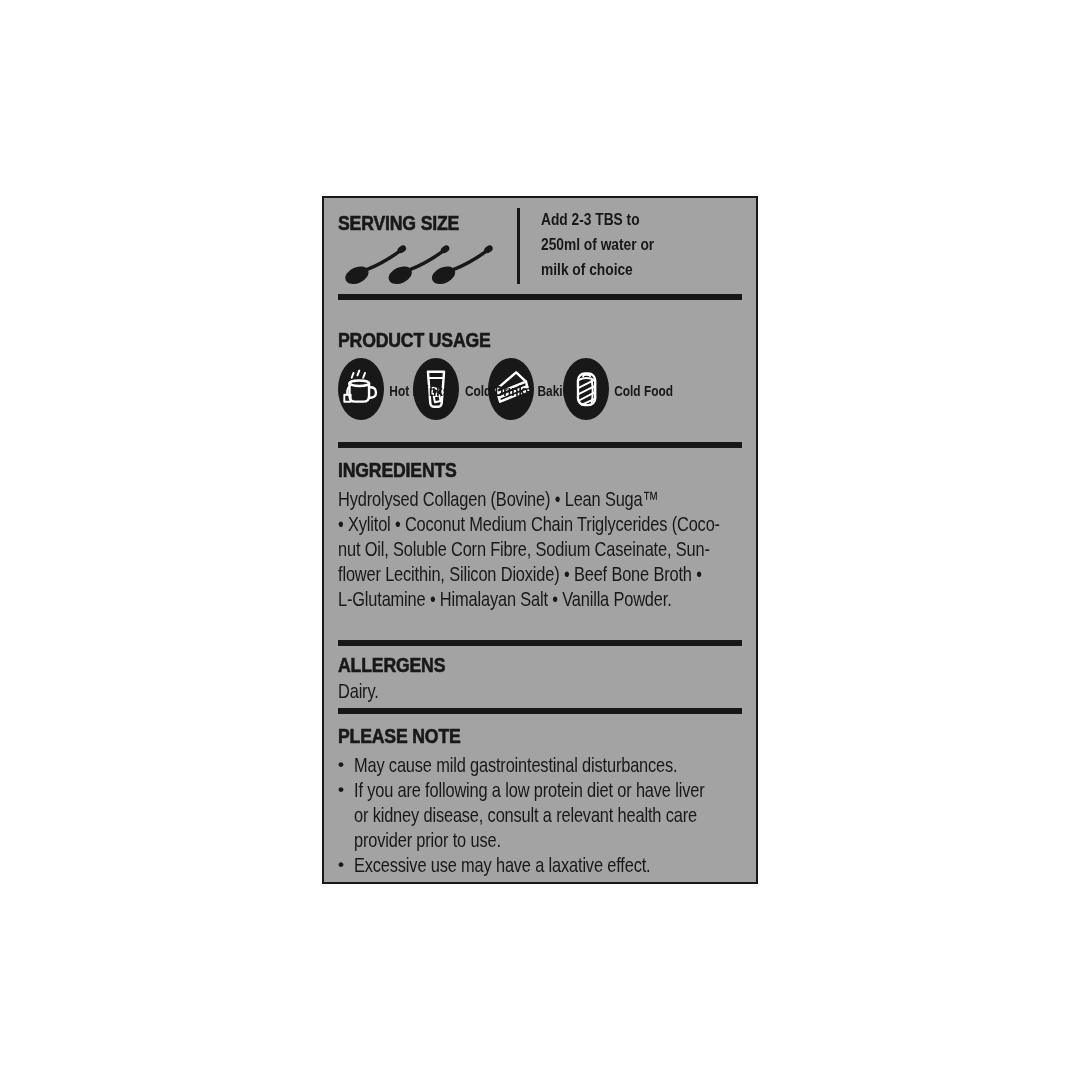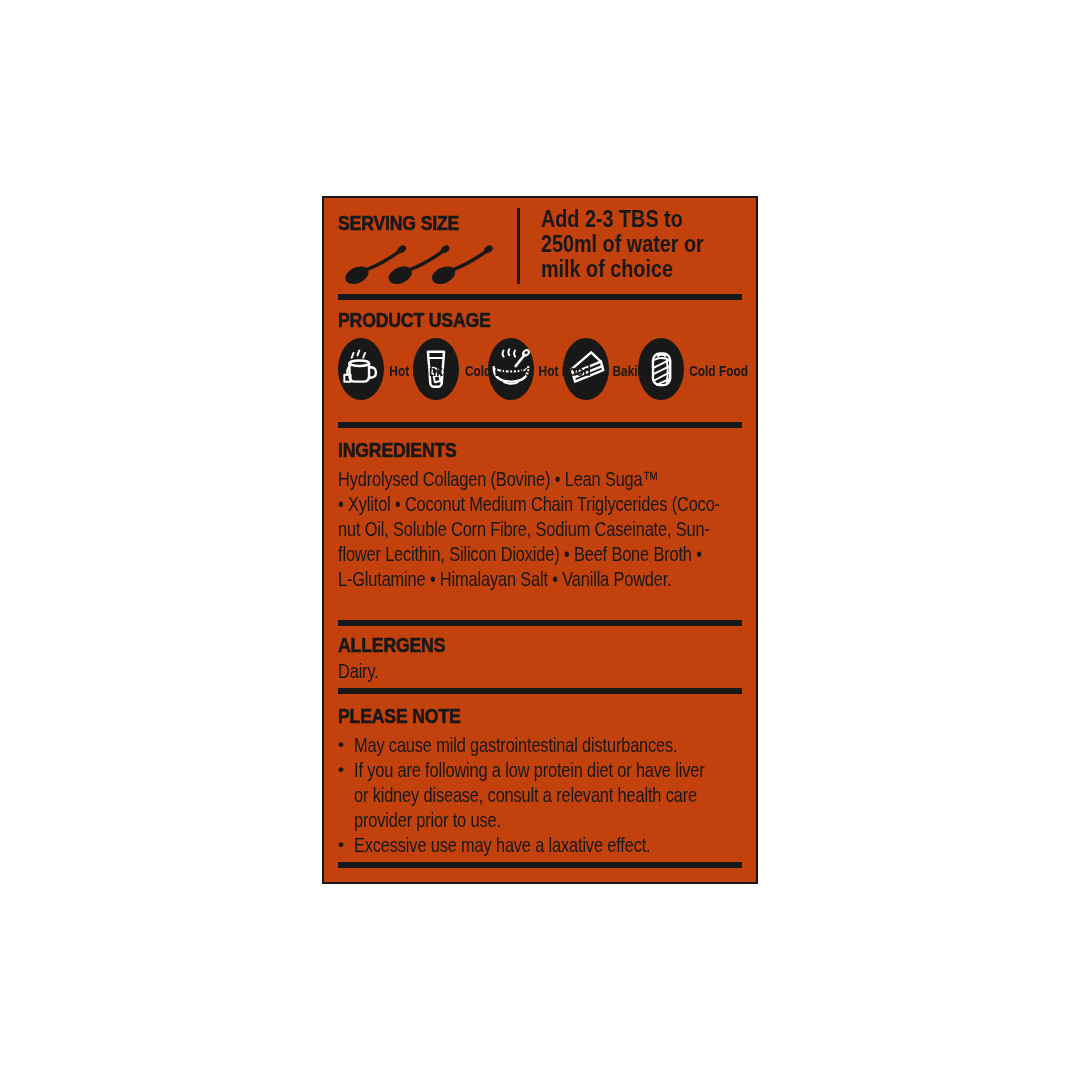--- a/index.html
+++ b/index.html
@@ -1,21 +1,21 @@
 <!DOCTYPE html>
 <html><head>
 <meta charset="utf-8">
 <style>
   * { margin:0; padding:0; box-sizing:border-box; }
   html,body { width:1080px; height:1080px; background:#ffffff; }
   body { font-family:"Liberation Sans", sans-serif; color:#181818; position:relative; }
 
   .panel {
     position:absolute; left:322px; top:196px; width:436px; height:688px;
-    background:#c2410c; border:2px solid #181818; overflow:hidden;
+    background:#a3a3a3; border:2px solid #181818; overflow:hidden;
   }
 
   
   .cond  { display:inline-block; transform:scaleX(0.78); transform-origin:0 50%; white-space:nowrap; }
   .condm { display:inline-block; transform:scaleX(0.86); transform-origin:0 50%; white-space:nowrap; }
   .hd {
     font-size:21px; font-weight:700; letter-spacing:-0.2px;
     -webkit-text-stroke:0.6px #181818;
     display:inline-block; transform:scaleX(0.84); transform-origin:0 50%; white-space:nowrap;
     line-height:24px;
@@ -24,24 +24,24 @@
   .block { display:block; }
 
   .rule { height:6px; background:#181818; margin:0 14px; }
 
   
   .serving { position:relative; height:96px; padding:0 14px; }
   .serving .hd { margin-top:13px; }
   .spoons { display:block; margin:-2px 0 0 6px; }
   .vdiv { position:absolute; left:193px; top:10px; width:3px; height:76px; background:#181818; }
   .serv-right { position:absolute; left:217px; top:9px; }
-  .serv-right .line { font-size:23px; font-weight:700; line-height:25px; }
-
-  
-  .usage { height:122px; padding:0 14px; }
+  .serv-right .line { font-size:16px; font-weight:700; line-height:25px; }
+
+  
+  .usage { height:122px; padding:0 14px;margin-top:20px; }
   .usage .hd { margin-top:8px; }
   .usage-row { display:flex; margin-top:6px; }
   .usage-item { width:75px; display:flex; flex-direction:row; align-items:center; }
   .circle { width:62px; height:62px; border-radius:50%; background:#181818;
             display:flex; align-items:center; justify-content:center; }
   .ulabel { font-size:14px; font-weight:700; line-height:15px; margin-top:4px;
             display:block; transform:scaleX(0.85); transform-origin:50% 50%; white-space:nowrap; text-align:center; }
 
   
   .ingredients { height:192px; padding:0 14px; }
@@ -120,33 +120,20 @@
           <svg width="46" height="46" viewBox="0 0 40 40" aria-hidden="true">
             <path class="s" d="M13 5 h14 L25 32 q-0.4 3.5 -3.5 3.5 h-3 q-3.1 0 -3.5 -3.5 Z"></path>
             <path class="s-thin" d="M13.6 10.5 h12.8"></path>
             <rect class="s-thin" x="16.5" y="19.5" width="5" height="5" transform="rotate(14 19 22)"></rect>
             <rect class="s-thin" x="18.5" y="26" width="5" height="5" transform="rotate(-12 21 28.5)"></rect>
           </svg>
         </div>
         <span class="ulabel">Cold Drinks</span>
       </div>
 
-      <div class="usage-item">
-        <div class="circle">
-          <svg width="46" height="46" viewBox="0 0 40 40" aria-hidden="true">
-            <path class="s-thin" d="M13.5 4 q-1.6 2.6 0 5.2 M18.5 2.8 q-1.6 2.6 0 5.2 M23.5 4 q-1.6 2.6 0 5.2"></path>
-            <path class="s" d="M24 17.5 L32 7.5"></path>
-            <ellipse class="s-thin" cx="33" cy="6" rx="2.8" ry="2" transform="rotate(-40 33 6)"></ellipse>
-            <path class="s" d="M5 18.5 q0 12.5 15 12.5 q15 0 15 -12.5"></path>
-            <path class="s-thin" d="M5 18.5 a15 3.6 0 0 0 30 0"></path>
-            <path class="s-thin" d="M14 31.5 a7 2.6 0 0 0 12 0"></path>
-          </svg>
-        </div>
-        <span class="ulabel">Hot Food</span>
-      </div>
 
       <div class="usage-item">
         <div class="circle">
           <svg width="46" height="46" viewBox="0 0 40 40" aria-hidden="true">
             <path class="s" d="M7 20.5 L24.5 5.5 L33 13.5 L8.5 23.5 Z"></path>
             <path class="s" d="M8.5 23.5 L9.5 27.5 L34 17.5 L33 13.5"></path>
             <path class="s" d="M9.5 27.5 L10.5 31 L35 21 L34 17.5"></path>
           </svg>
         </div>
         <span class="ulabel">Baking</span>

